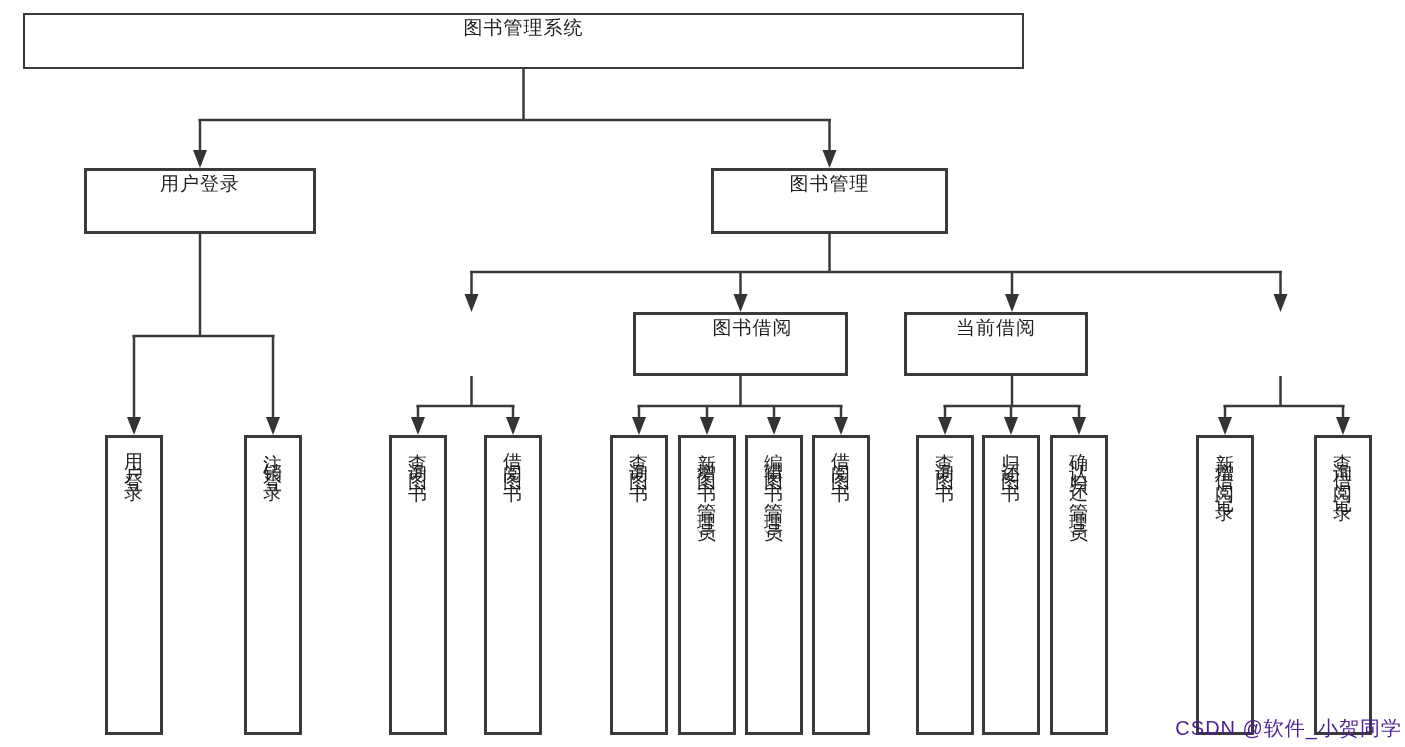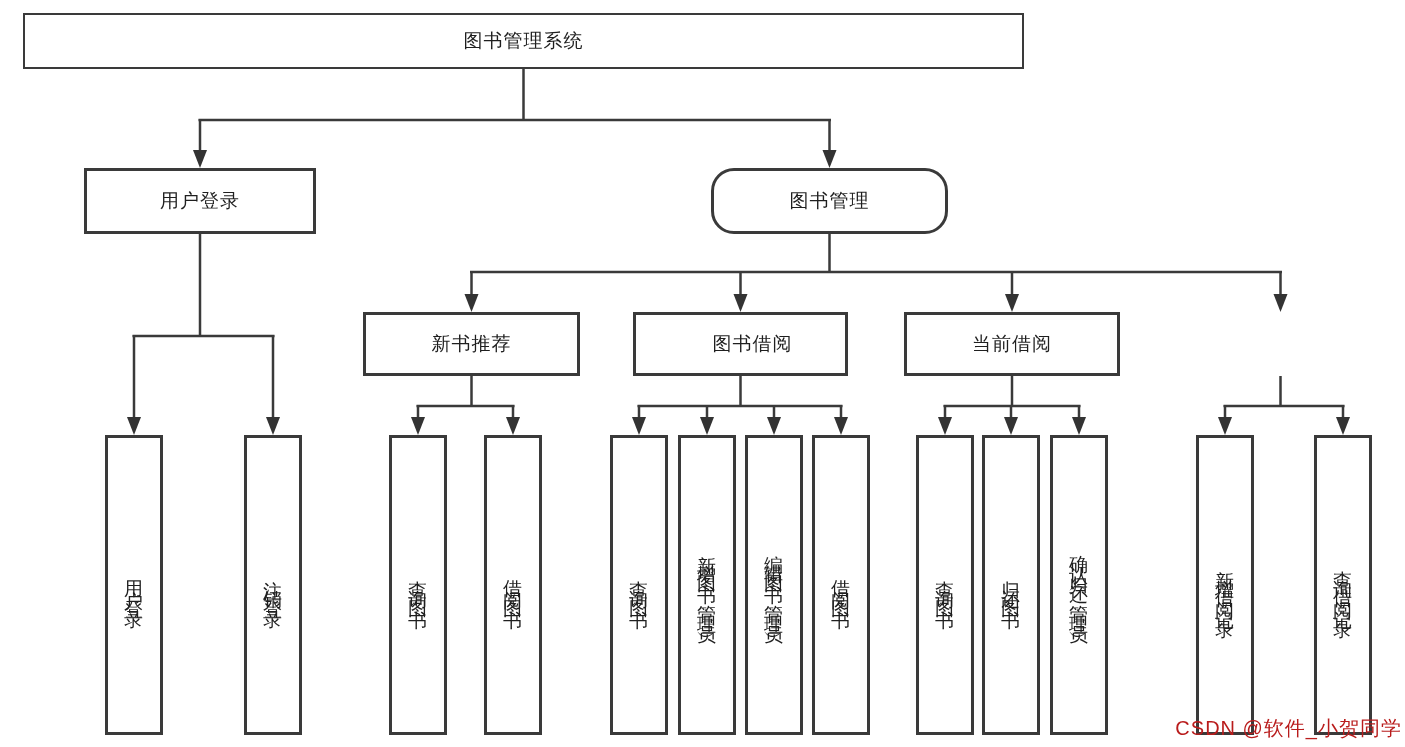--- a/index.html
+++ b/index.html
@@ -11,21 +11,21 @@
     font-family: "Liberation Sans", "DejaVu Sans", sans-serif;
     overflow: hidden;
   }
   #wires { position: absolute; left: 0; top: 0; z-index: 1; }
   .box {
     position: absolute;
     box-sizing: border-box;
     background: #ffffff;
     border: 3px solid #3a3a3a;
     display: flex;
-    align-items: center;
+    align-items: flex-start;
     justify-content: center;
     z-index: 2;
     color: #1f1f1f;
   }
   .hbox { font-size: 19px; letter-spacing: 1px; }
   .hbox.root { border-width: 2px; }
   .vbox {
     width: 58px; top: 435px; height: 300px;
     font-size: 19px;
   }
@@ -34,21 +34,21 @@
     text-orientation: mixed;
     letter-spacing: 10px;
     line-height: 1;
     white-space: nowrap;
   }
   .watermark {
     position: absolute;
     right: 3px;
     bottom: 5px;
     font-size: 20px;
-    color: #b91c1c;
+    color: #4c1d95;
     letter-spacing: 1px;
     z-index: 3;
   }
 </style>
 </head>
 <body>
 
 <div id="stage">
 
   <svg id="wires" width="1405" height="747" viewBox="0 0 1405 747">
@@ -124,31 +124,28 @@
     </g>
   </svg>
 
   <div class="box hbox root" style="left:23px; top:13px; width:1001px; height:56px;">
     <span>图书管理系统</span>
   </div>
 
   <div class="box hbox" style="left:84px; top:168px; width:232px; height:66px;">
     <span>用户登录</span>
   </div>
-  <div class="box hbox" style="left:711px; top:168px; width:237px; height:66px;border-radius:23px;">
+  <div class="box hbox" style="left:711px; top:168px; width:237px; height:66px;">
     <span>图书管理</span>
   </div>
 
-  <div class="box hbox" style="left:363px; top:312px; width:217px; height:64px;">
-    <span>新书推荐</span>
-  </div>
   <div class="box hbox" style="left:633px; top:312px; width:215px; height:64px;padding-left:24px;">
     <span>图书借阅</span>
   </div>
-  <div class="box hbox" style="left:904px; top:312px; width:216px; height:64px;">
+  <div class="box hbox" style="left:904px; top:312px; width:184px; height:64px;">
     <span>当前借阅</span>
   </div>
 
   <div class="box vbox" style="left:105px;">
     <span>用户登录</span>
   </div>
   <div class="box vbox" style="left:244px;">
     <span>注销登录</span>
   </div>
 

